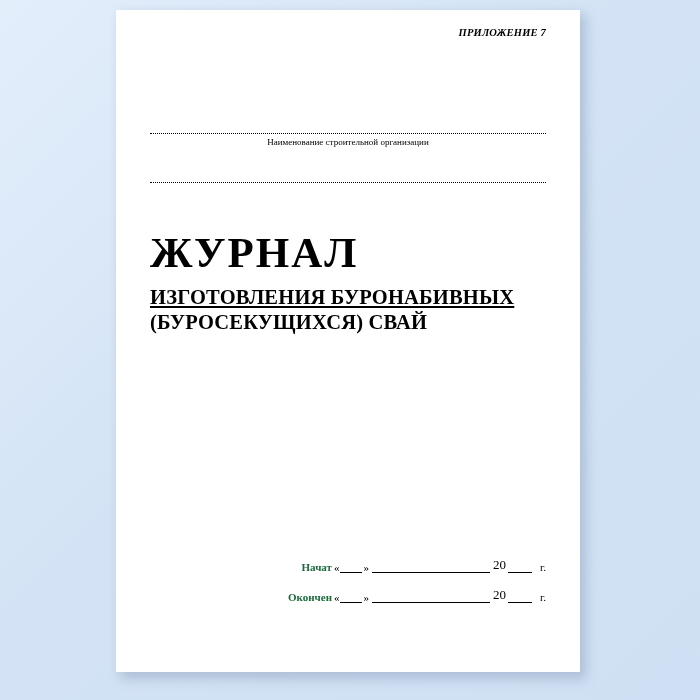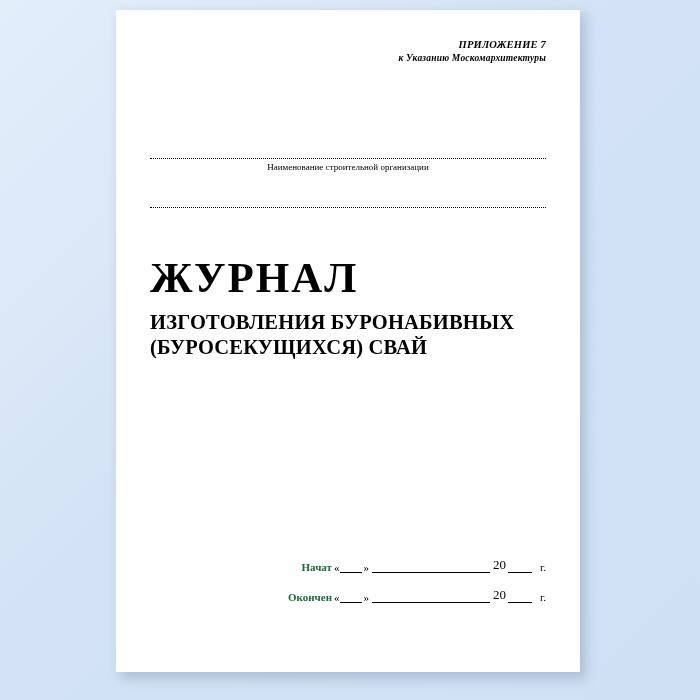--- a/index.html
+++ b/index.html
@@ -30,21 +30,21 @@
     filter: blur(6px);
   }
   .page {
     position: absolute;
     left: 116px;
     top: 10px;
     width: 464px;
     height: 662px;
     background: #ffffff;
     box-sizing: border-box;
-    padding: 28px 34px 20px 34px;
+    padding: 16px 34px 20px 34px;
   }
   .appendix {
     text-align: right;
     font-style: italic;
     font-weight: bold;
     font-size: 10.5px;
     line-height: 13.5px;
     color: #000;
     letter-spacing: 0.2px;
   }
@@ -82,20 +82,21 @@
     font-weight: bold;
     letter-spacing: 2px;
     line-height: 48px;
   }
   .title-sub1 {
     font-size: 20.5px;
     font-weight: bold;
     letter-spacing: 0.2px;
     margin-top: 8px;
     line-height: 25px;
+    text-decoration: underline;
   }
   .title-sub2 {
     font-size: 20.5px;
     font-weight: bold;
     letter-spacing: 0.2px;
     line-height: 25px;
   }
 
   .footer {
     position: absolute;
@@ -155,21 +156,20 @@
 <body>
 
 <div id="stage">
 
   <div class="page-shadow"></div>
 
   <div class="page">
 
     <div class="appendix">
       <div class="ln1">ПРИЛОЖЕНИЕ 7</div>
-      <div class="ln2">к Указанию Москомархитектуры</div>
     </div>
 
     <div class="blank-block">
       <div class="dotline"></div>
       <div class="caption">Наименование строительной организации</div>
     </div>
 
     <div class="blank-block second">
       <div class="dotline"></div>
     </div>

